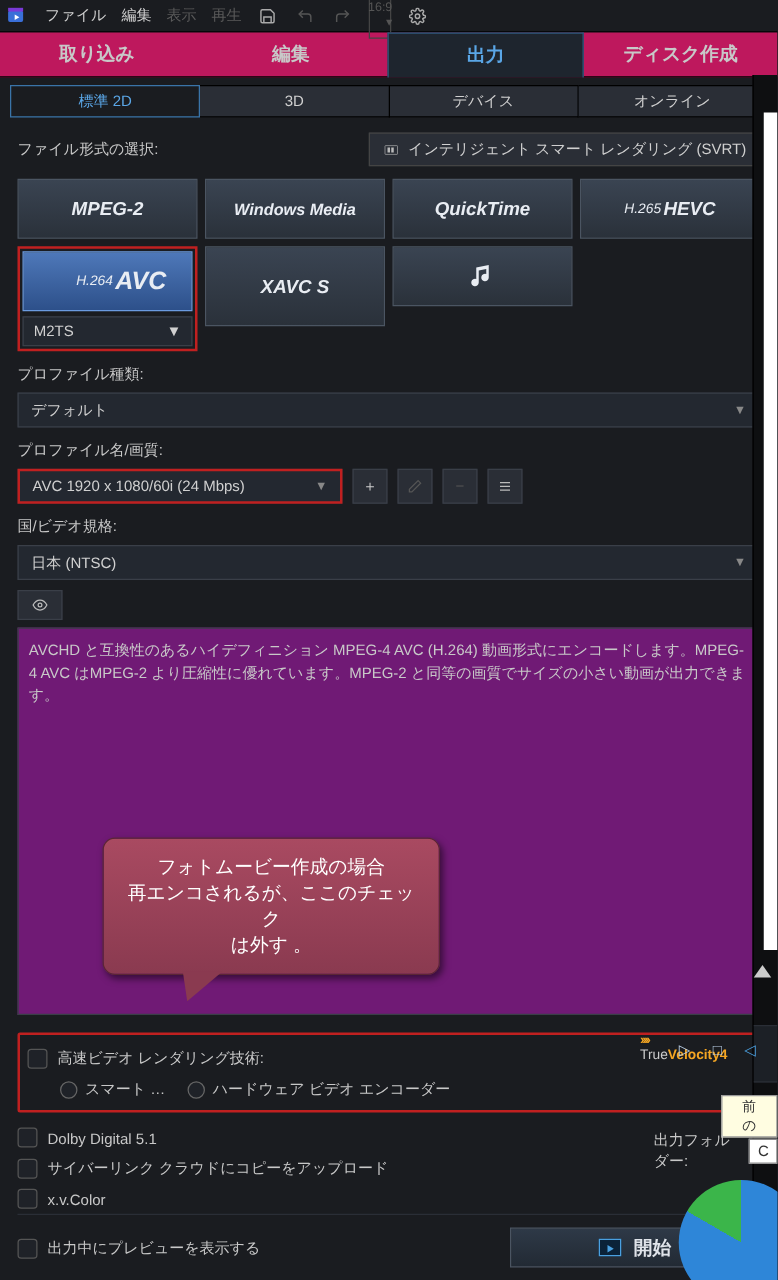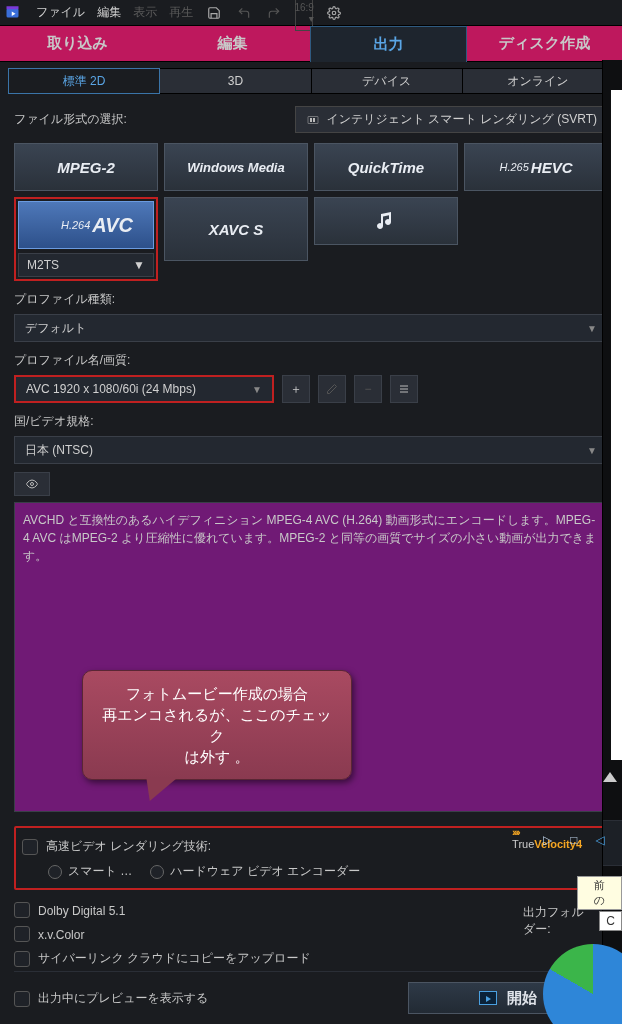--- a/index.html
+++ b/index.html
@@ -347,25 +347,25 @@
           <span>ハードウェア ビデオ エンコーダー</span>
         </span>
       </div>
     </div>
     <div class="chkline">
         <div class="chkbox"></div>
         <span>Dolby Digital 5.1</span>
       </div>
     <div class="chkline">
         <div class="chkbox"></div>
-        <span>x.v.Color</span>
+        <span>サイバーリンク クラウドにコピーをアップロード</span>
       </div>
     <div class="chkline">
         <div class="chkbox"></div>
-        <span>サイバーリンク クラウドにコピーをアップロード</span>
+        <span>x.v.Color</span>
       </div>
   </div>
 
 </div>
 
 <div class="truevel">
   <span class="chev">››››</span><br>
   <span>True</span><span class="t4">Velocity</span><span class="t4">4</span>
 </div>
 

